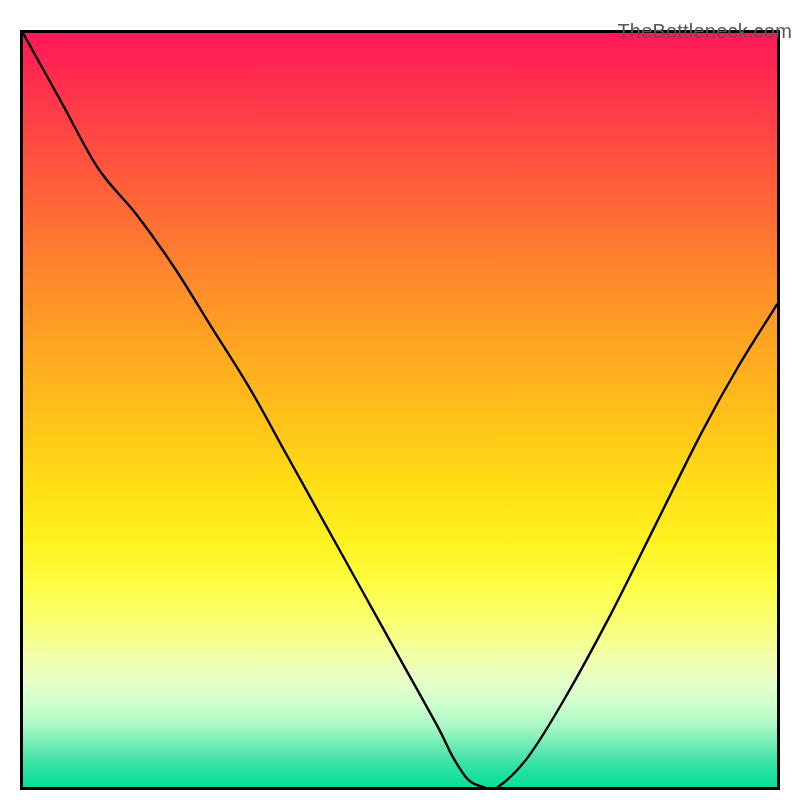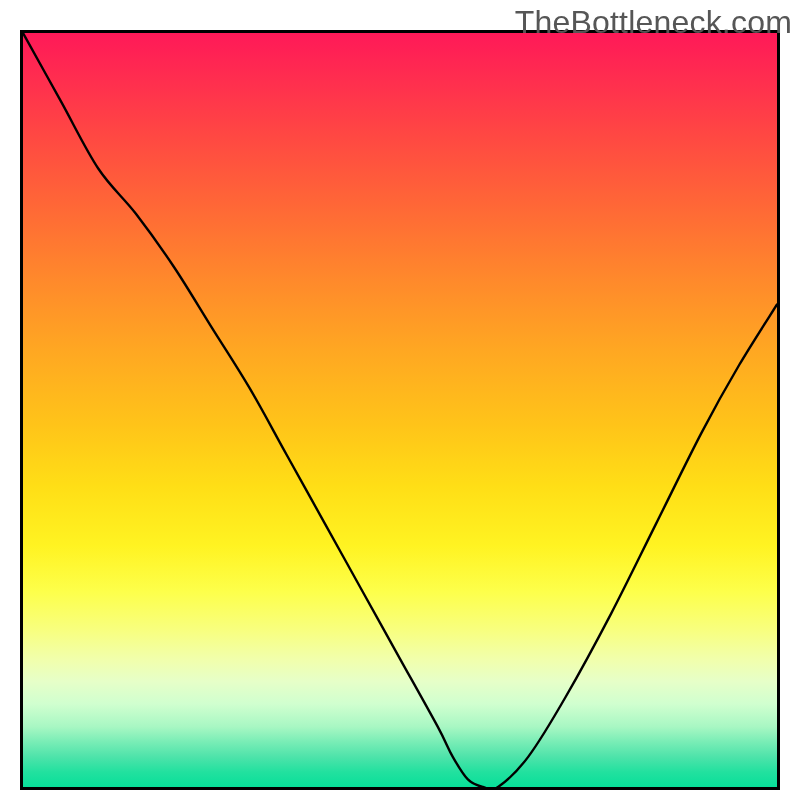--- a/index.html
+++ b/index.html
@@ -4,24 +4,24 @@
 <style>
   * { margin: 0; padding: 0; box-sizing: border-box; }
   html, body { width: 800px; height: 800px; overflow: hidden; background: #fff; }
   .chart-container {
     position: relative;
     width: 800px;
     height: 800px;
   }
   .watermark {
     position: absolute;
-    top: 4px;
+    top: 20px;
     right: 8px;
     font-family: Arial, Helvetica, sans-serif;
-    font-size: 32px;
+    font-size: 20px;
     font-weight: 400;
     color: #565656;
     z-index: 10;
     letter-spacing: 0.2px;
   }
   .plot-frame {
     position: absolute;
     left: 20px;
     top: 30px;
     width: 760px;

